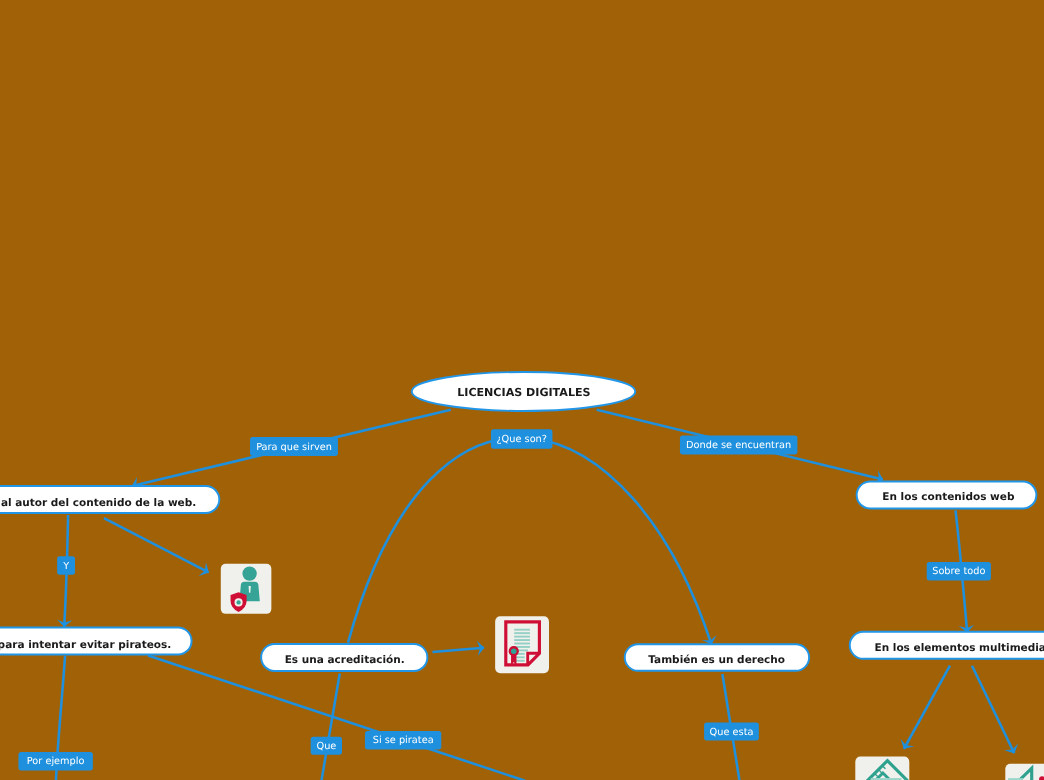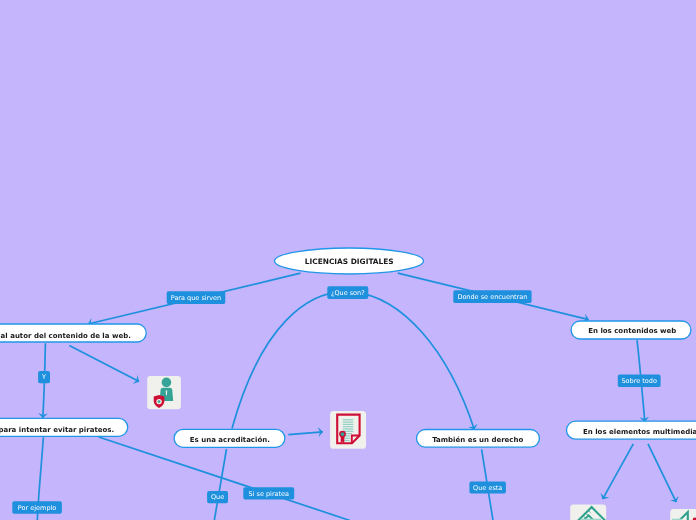--- a/index.html
+++ b/index.html
@@ -1,21 +1,21 @@
 <!DOCTYPE html>
 <html><head>
 <meta charset="utf-8">
 <title>LICENCIAS DIGITALES</title>
 <style>
   html,body{margin:0;padding:0;background:#ffffff;}
   body{width:696px;height:520px;overflow:hidden;
        font-family:"DejaVu Sans",sans-serif;
        -webkit-font-smoothing:antialiased;
        text-rendering:geometricPrecision;}
-  #canvas{position:relative;width:696px;height:520px;background:#c4b5fd;overflow:hidden;}
+  #canvas{position:relative;width:696px;height:520px;background:#a16207;overflow:hidden;}
   svg.layer{position:absolute;left:0;top:0;width:696px;height:520px;display:block;}
 
   .edge{fill:none;stroke:#1E90DE;stroke-width:1.7;}
   .nodebox{fill:#ffffff;stroke:#2196E8;stroke-width:1.3;}
   .nodetext{font-family:"DejaVu Sans",sans-serif;font-size:7px;
             font-weight:bold;fill:#1a1a1a;dominant-baseline:middle;}
   .roottext{font-family:"DejaVu Sans",sans-serif;font-size:7.4px;
             font-weight:bold;fill:#1a1a1a;dominant-baseline:middle;}
   .chip{fill:#1E90DE;}
   .chiptext{font-family:"DejaVu Sans",sans-serif;font-size:6.5px;

